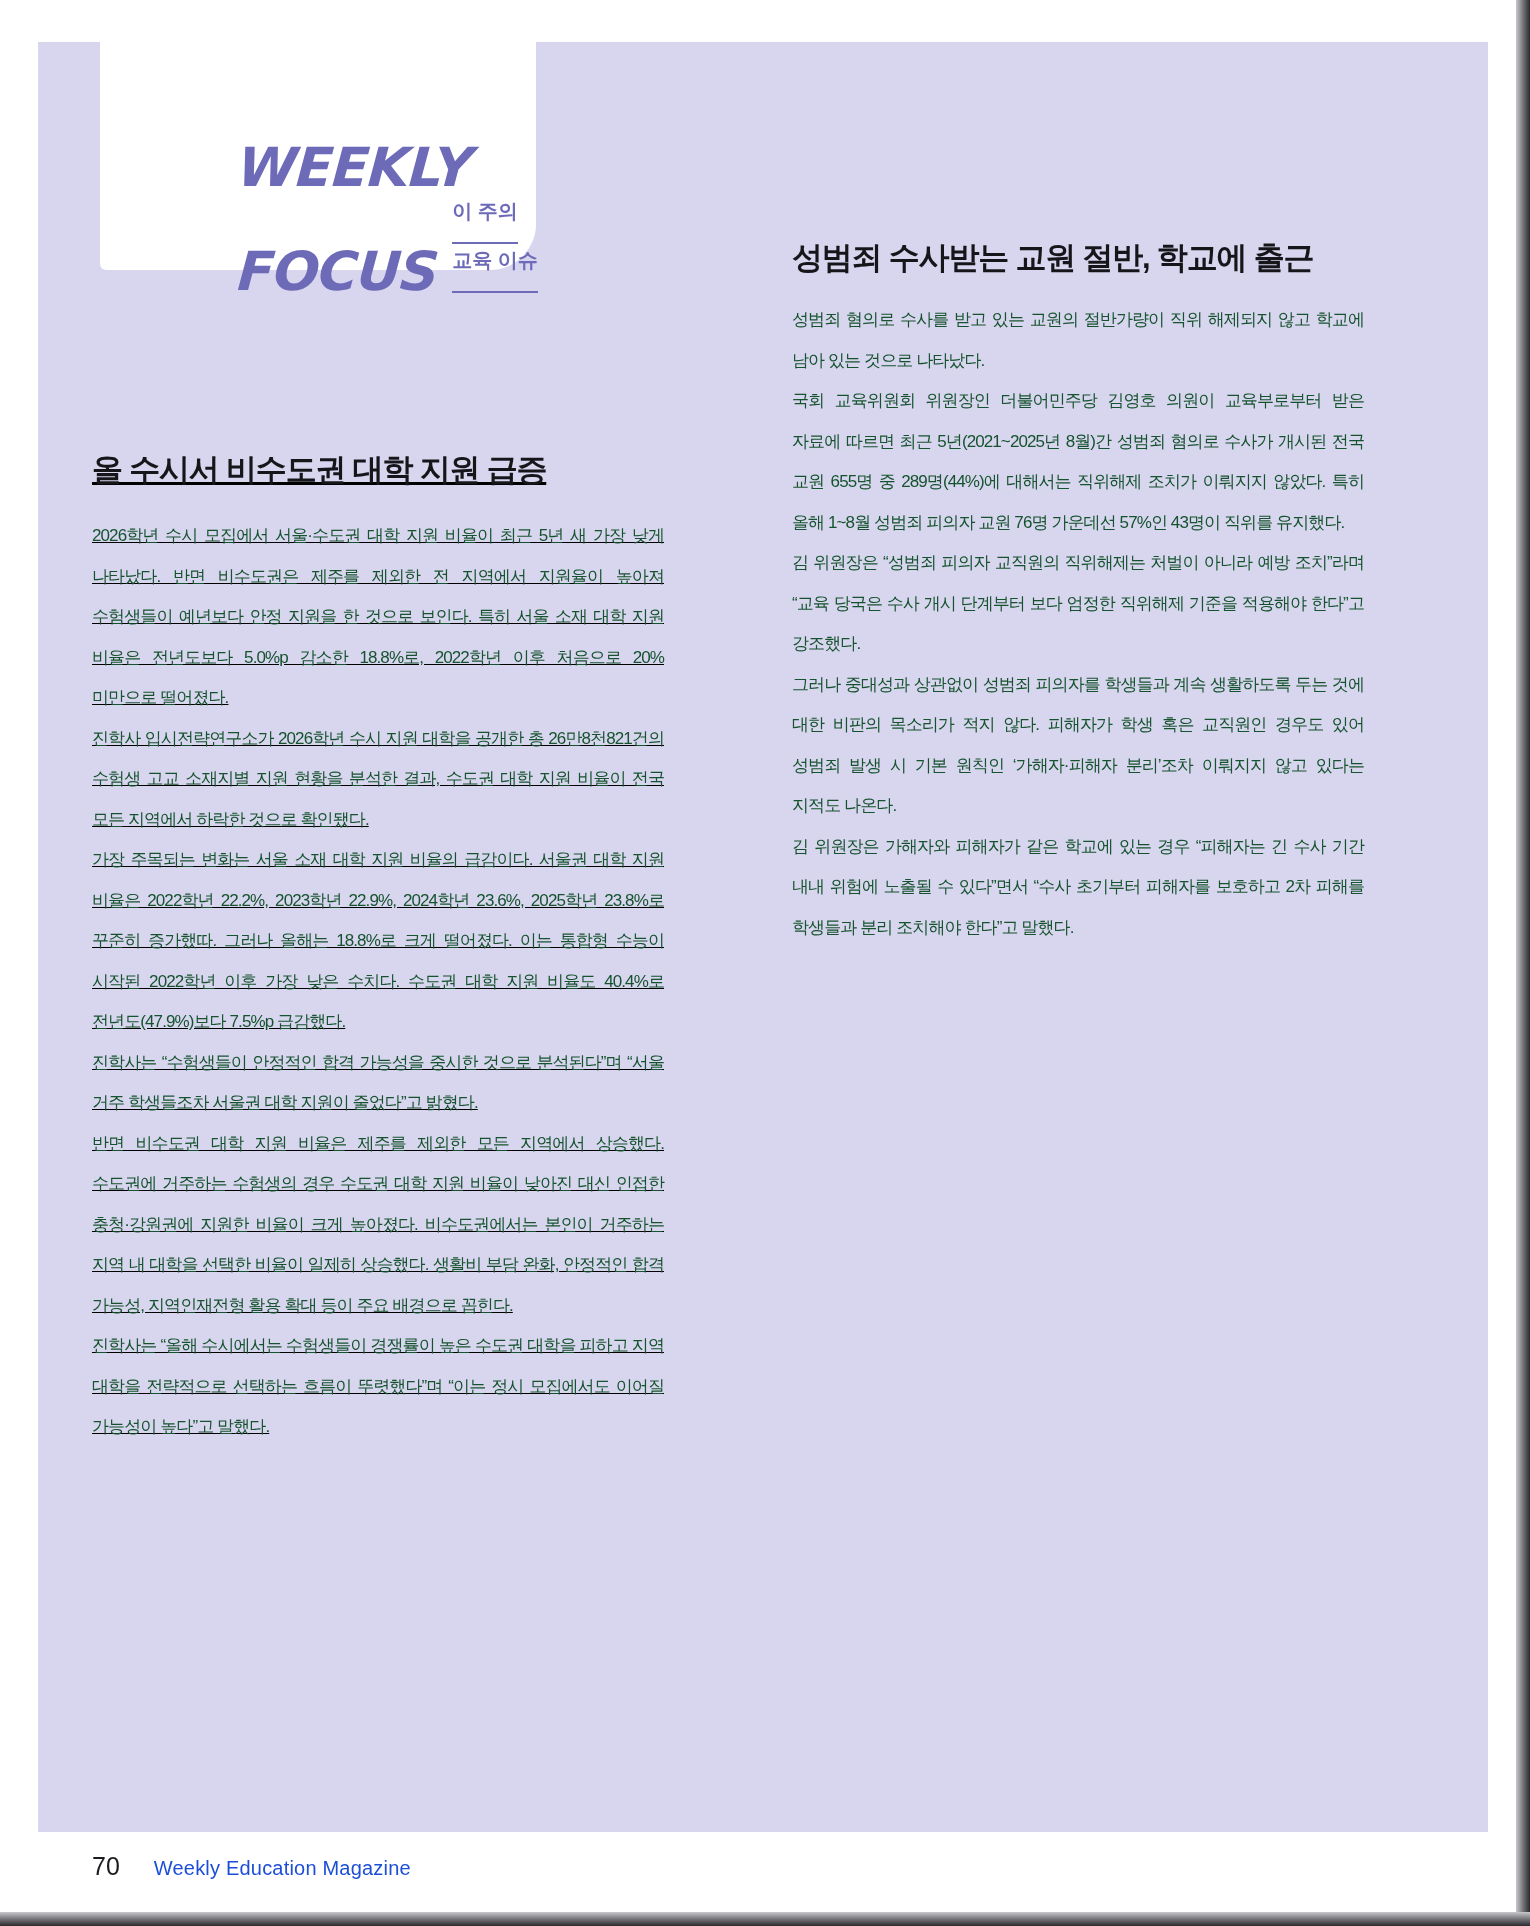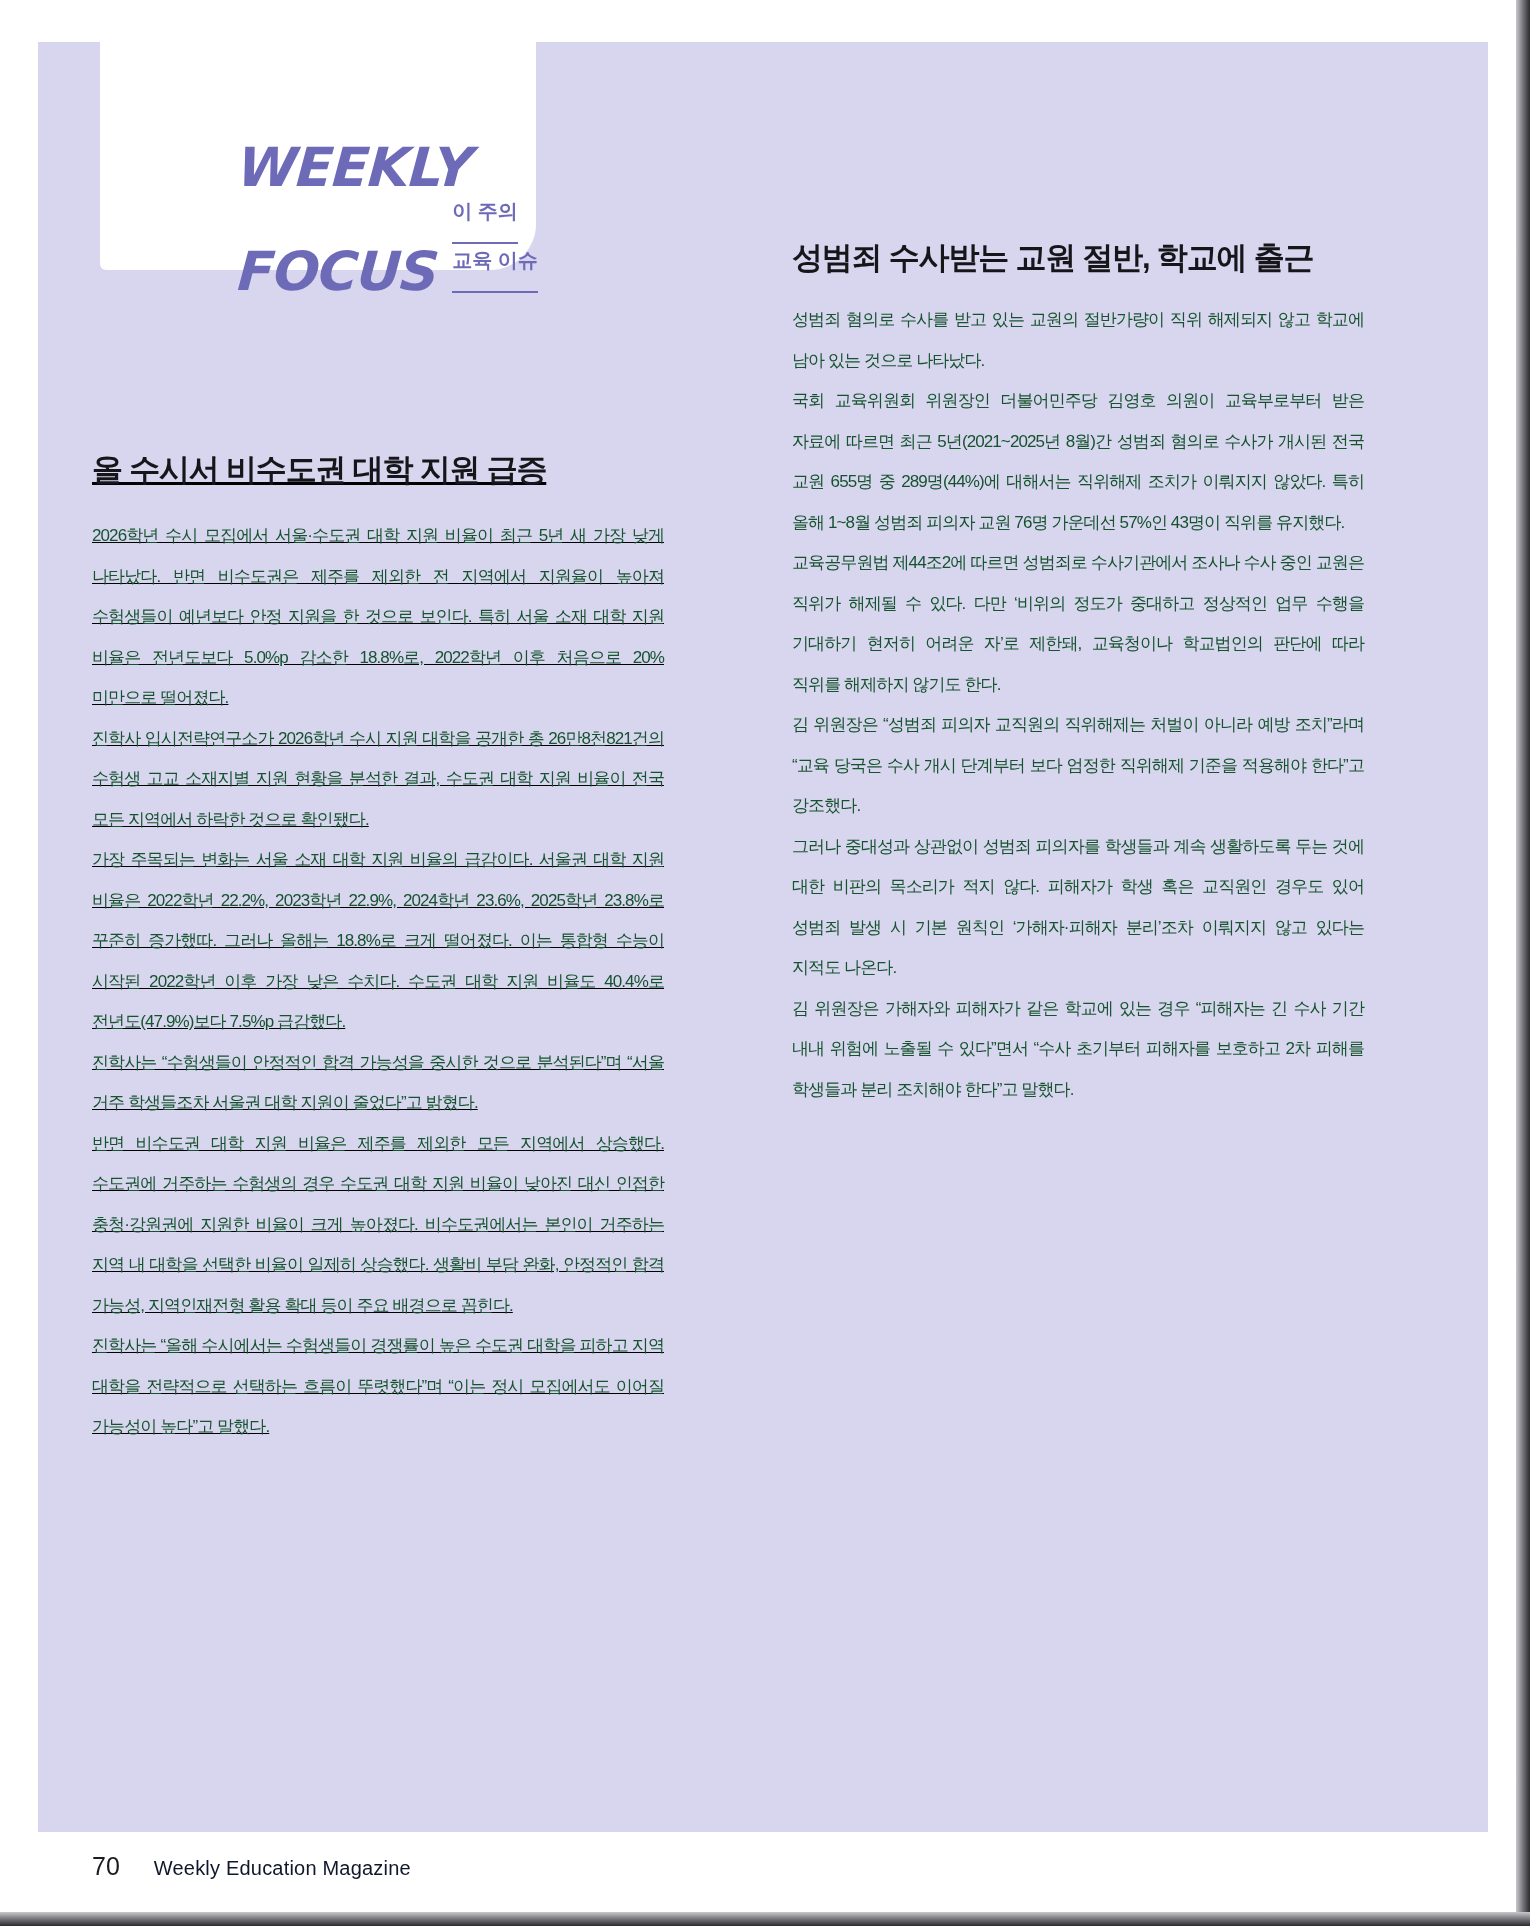--- a/index.html
+++ b/index.html
@@ -155,21 +155,21 @@
     align-items: baseline;
     gap: 34px;
   }
   .footer-page {
     font-size: 25px;
     color: #1b1b20;
     letter-spacing: 0;
   }
   .footer-title {
     font-size: 20px;
-    color: #0f172a;
+    color: #1d4ed8;
     letter-spacing: 0.2px;
   }
 </style>
 </head>
 <body>
 
 <div class="page">
 
   <div class="panel"></div>
   <div class="footer-strip"></div>
@@ -194,21 +194,20 @@
     <p class="body">가장 주목되는 변화는 서울 소재 대학 지원 비율의 급감이다. 서울권 대학 지원 비율은 2022학년 22.2%, 2023학년 22.9%, 2024학년 23.6%, 2025학년 23.8%로 꾸준히 증가했따. 그러나 올해는 18.8%로 크게 떨어졌다. 이는 통합형 수능이 시작된 2022학년 이후 가장 낮은 수치다. 수도권 대학 지원 비율도 40.4%로 전년도(47.9%)보다 7.5%p 급감했다.</p>
     <p class="body">진학사는 “수험생들이 안정적인 합격 가능성을 중시한 것으로 분석된다”며 “서울 거주 학생들조차 서울권 대학 지원이 줄었다”고 밝혔다.</p>
     <p class="body">반면 비수도권 대학 지원 비율은 제주를 제외한 모든 지역에서 상승했다. 수도권에 거주하는 수험생의 경우 수도권 대학 지원 비율이 낮아진 대신 인접한 충청·강원권에 지원한 비율이 크게 높아졌다. 비수도권에서는 본인이 거주하는 지역 내 대학을 선택한 비율이 일제히 상승했다. 생활비 부담 완화, 안정적인 합격 가능성, 지역인재전형 활용 확대 등이 주요 배경으로 꼽힌다.</p>
     <p class="body">진학사는 “올해 수시에서는 수험생들이 경쟁률이 높은 수도권 대학을 피하고 지역 대학을 전략적으로 선택하는 흐름이 뚜렷했다”며 “이는 정시 모집에서도 이어질 가능성이 높다”고 말했다.</p>
   </div>
 
   <div class="col col-right">
     <h2 class="headline">성범죄 수사받는 교원 절반, 학교에 출근</h2>
     <p class="body">성범죄 혐의로 수사를 받고 있는 교원의 절반가량이 직위 해제되지 않고 학교에 남아 있는 것으로 나타났다.</p>
     <p class="body">국회 교육위원회 위원장인 더불어민주당 김영호 의원이 교육부로부터 받은 자료에 따르면 최근 5년(2021~2025년 8월)간 성범죄 혐의로 수사가 개시된 전국 교원 655명 중 289명(44%)에 대해서는 직위해제 조치가 이뤄지지 않았다. 특히 올해 1~8월 성범죄 피의자 교원 76명 가운데선 57%인 43명이 직위를 유지했다.</p>
-    <p class="body">교육공무원법 제44조2에 따르면 성범죄로 수사기관에서 조사나 수사 중인 교원은 직위가 해제될 수 있다. 다만 ‘비위의 정도가 중대하고 정상적인 업무 수행을 기대하기 현저히 어려운 자’로 제한돼, 교육청이나 학교법인의 판단에 따라 직위를 해제하지 않기도 한다.</p>
     <p class="body">김 위원장은 “성범죄 피의자 교직원의 직위해제는 처벌이 아니라 예방 조치”라며 “교육 당국은 수사 개시 단계부터 보다 엄정한 직위해제 기준을 적용해야 한다”고 강조했다.</p>
     <p class="body">그러나 중대성과 상관없이 성범죄 피의자를 학생들과 계속 생활하도록 두는 것에 대한 비판의 목소리가 적지 않다. 피해자가 학생 혹은 교직원인 경우도 있어 성범죄 발생 시 기본 원칙인 ‘가해자·피해자 분리’조차 이뤄지지 않고 있다는 지적도 나온다.</p>
     <p class="body">김 위원장은 가해자와 피해자가 같은 학교에 있는 경우 “피해자는 긴 수사 기간 내내 위험에 노출될 수 있다”면서 “수사 초기부터 피해자를 보호하고 2차 피해를 학생들과 분리 조치해야 한다”고 말했다.</p>
   </div>
 
   <div class="footer">
     <span class="footer-page">70</span>
     <span class="footer-title">Weekly Education Magazine</span>
   </div>
 

